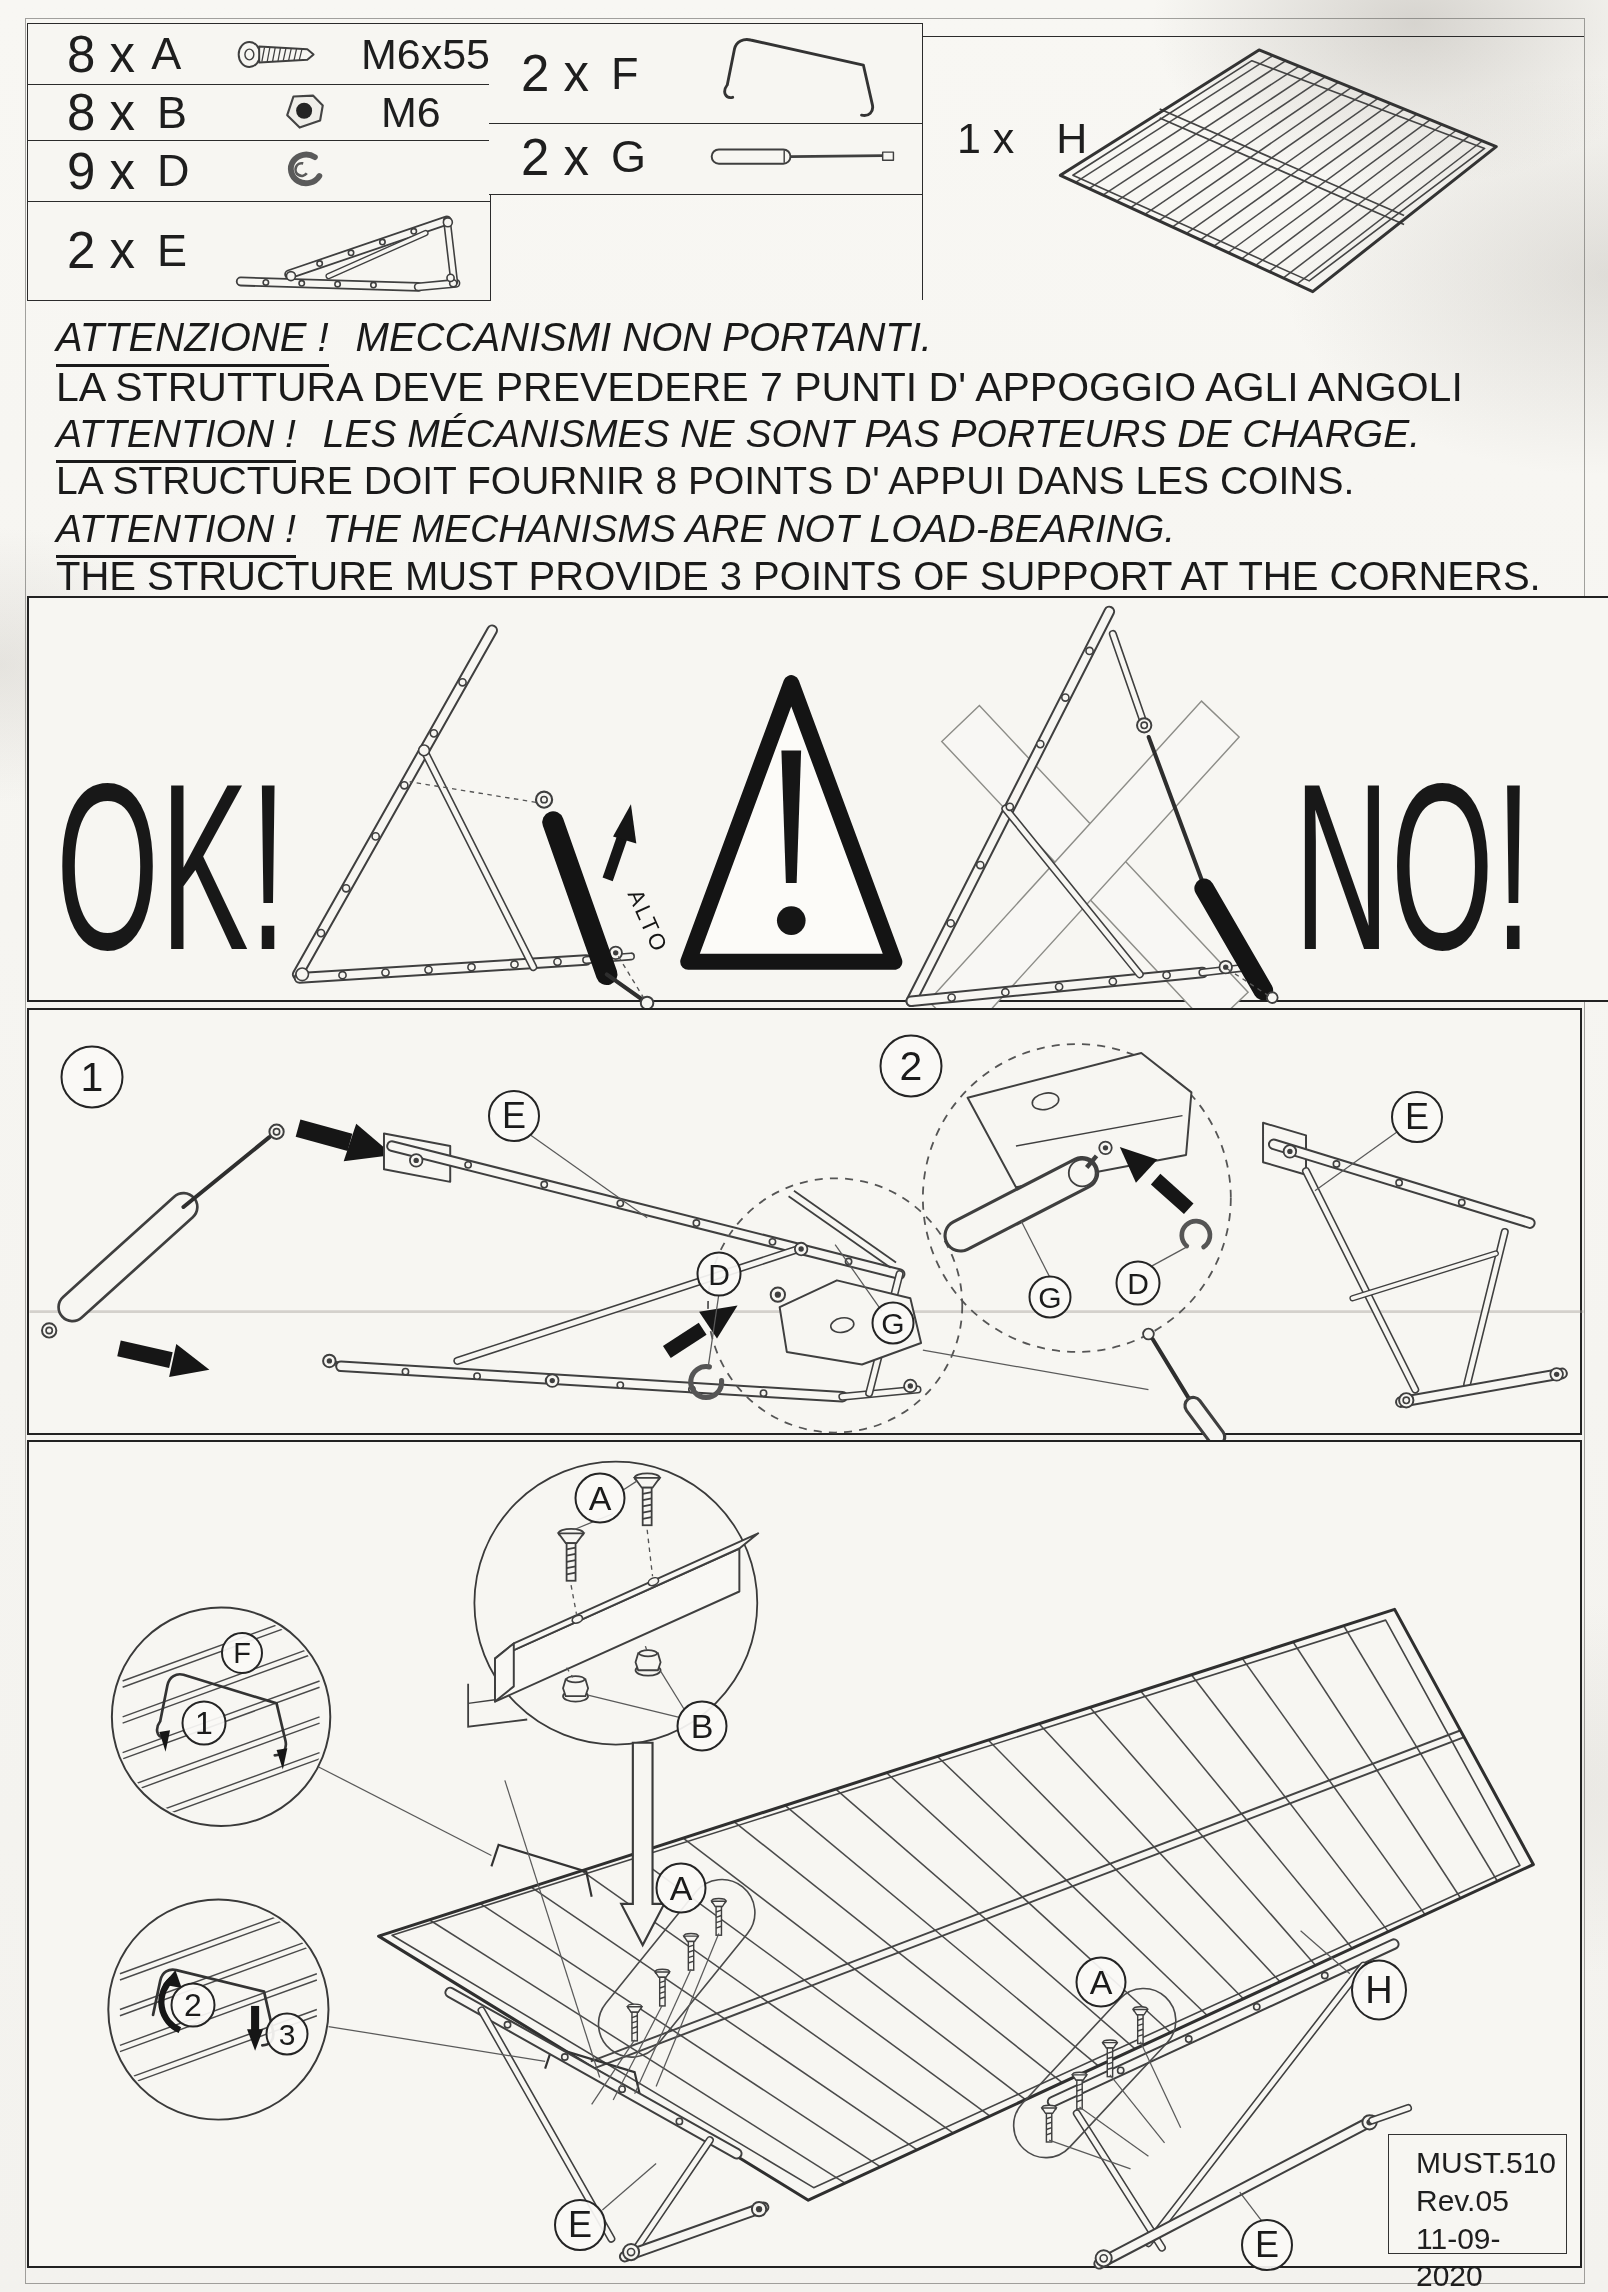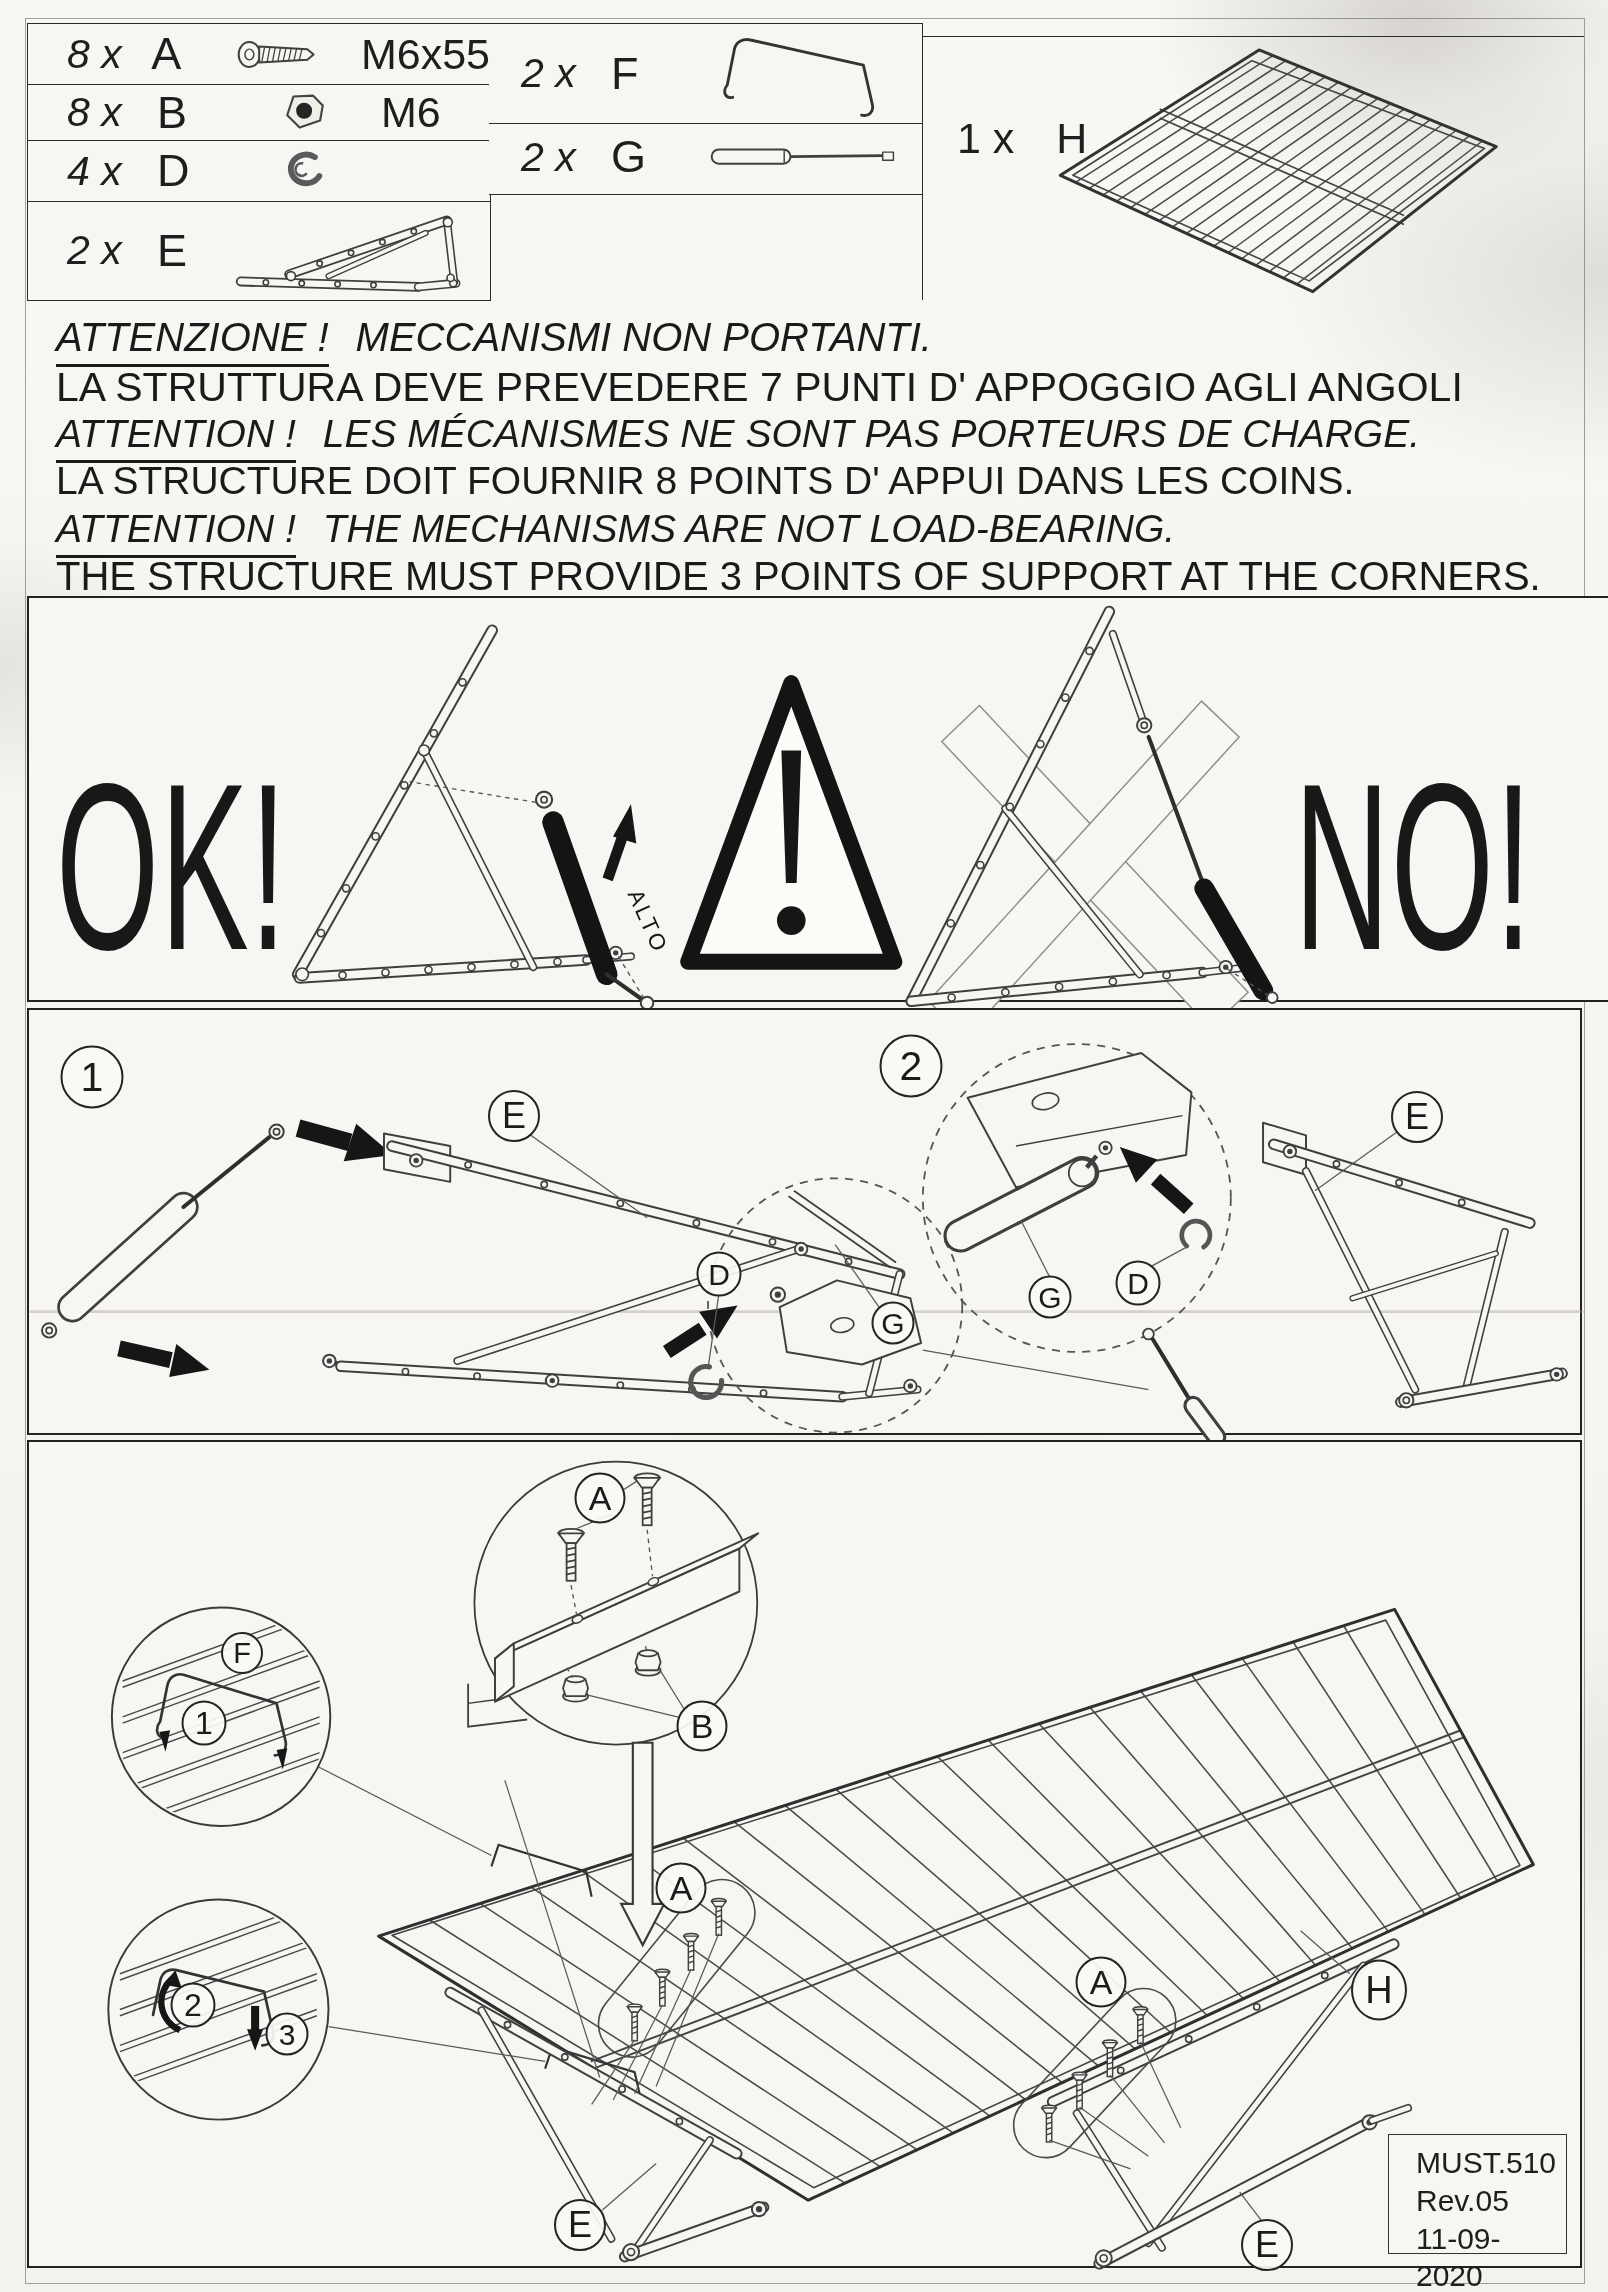--- a/index.html
+++ b/index.html
@@ -17,21 +17,21 @@
   }
   .abs{position:absolute;}
   #page-border{left:25px;top:18px;width:1558px;height:2264px;border:1.8px solid rgba(90,90,85,.55);}
   .box{background:var(--paper);border:2.7px solid #222;box-sizing:border-box;}
   
   #tbl-left{left:27px;top:23px;width:462px;height:276px;border:1.8px solid #2b2b2b;background:var(--paper);}
   #tbl-mid{left:489px;top:23px;width:433px;height:170px;border:1.8px solid #2b2b2b;border-left:none;background:var(--paper);}
   #blk-right{left:922px;top:36px;width:661px;height:263px;border-top:1.8px solid #2b2b2b;border-left:1.8px solid #2b2b2b;background:transparent;text-align:center;}
   .prow{display:flex;align-items:center;box-sizing:border-box;border-bottom:1.8px solid #2b2b2b;}
   .prow:last-child{border-bottom:none;}
-  .c-qty{width:90px;margin-left:39px;font-size:41px;font-style:italic;}
+  .c-qty{width:90px;margin-left:39px;font-size:51px;}
   .c-letter{width:72px;font-size:45px;}
   .c-icon{width:152px;display:flex;justify-content:center;align-items:center;}
   .c-spec{flex:1;font-size:43px;}
   .c-iconwide{flex:1;display:flex;justify-content:center;align-items:center;}
   
   .warn{position:absolute;left:56px;white-space:nowrap;color:#1a1a1a;}
   .warn .u{display:inline-block;border-bottom:3.6px solid #1a1a1a;padding-bottom:3.6px;margin-right:27px;}
   .it{font-style:italic;}
   
   .big{position:absolute;font-size:237px;line-height:1;color:#181818;transform-origin:left top;transform:scaleX(.56);letter-spacing:1.8px;}
@@ -94,21 +94,21 @@
     <span class="c-letter">B</span>
     <span class="c-icon">
       <svg width="48" height="41" viewBox="0 0 54 46">
         <path d="M14,5 L36,4 L47,15 L44,32 L21,40 L7,26 Z" fill="#efeee9" stroke="#444" stroke-width="2.4" stroke-linejoin="round"></path>
         <circle cx="26" cy="21" r="9" fill="#242424"></circle>
       </svg>
     </span>
     <span class="c-spec">M6</span>
   </div>
   <div class="prow" style="height:61px">
-    <span class="c-qty">4 x</span>
+    <span class="c-qty">9 x</span>
     <span class="c-letter">D</span>
     <span class="c-icon">
       <svg width="52" height="47" viewBox="0 0 58 52">
         <path d="M40,10 A17,16 0 1 0 45,31" fill="none" stroke="#5a5a5a" stroke-width="6.5" stroke-linecap="round"></path>
         <path d="M27,17 A7,7 0 1 0 31,28" fill="none" stroke="#5a5a5a" stroke-width="3"></path>
       </svg>
     </span>
     <span class="c-spec"></span>
   </div>
   <div class="prow" style="height:97px">

